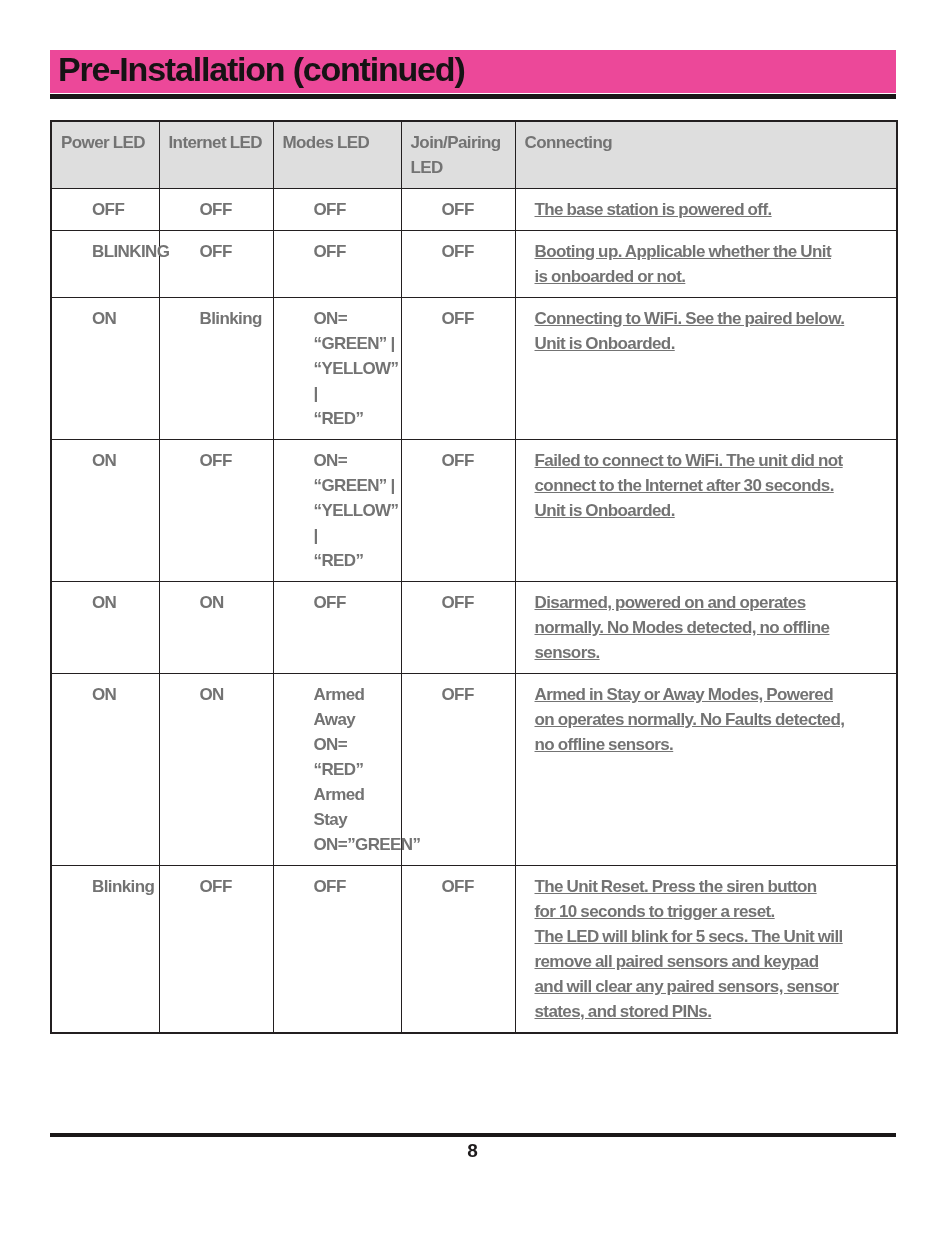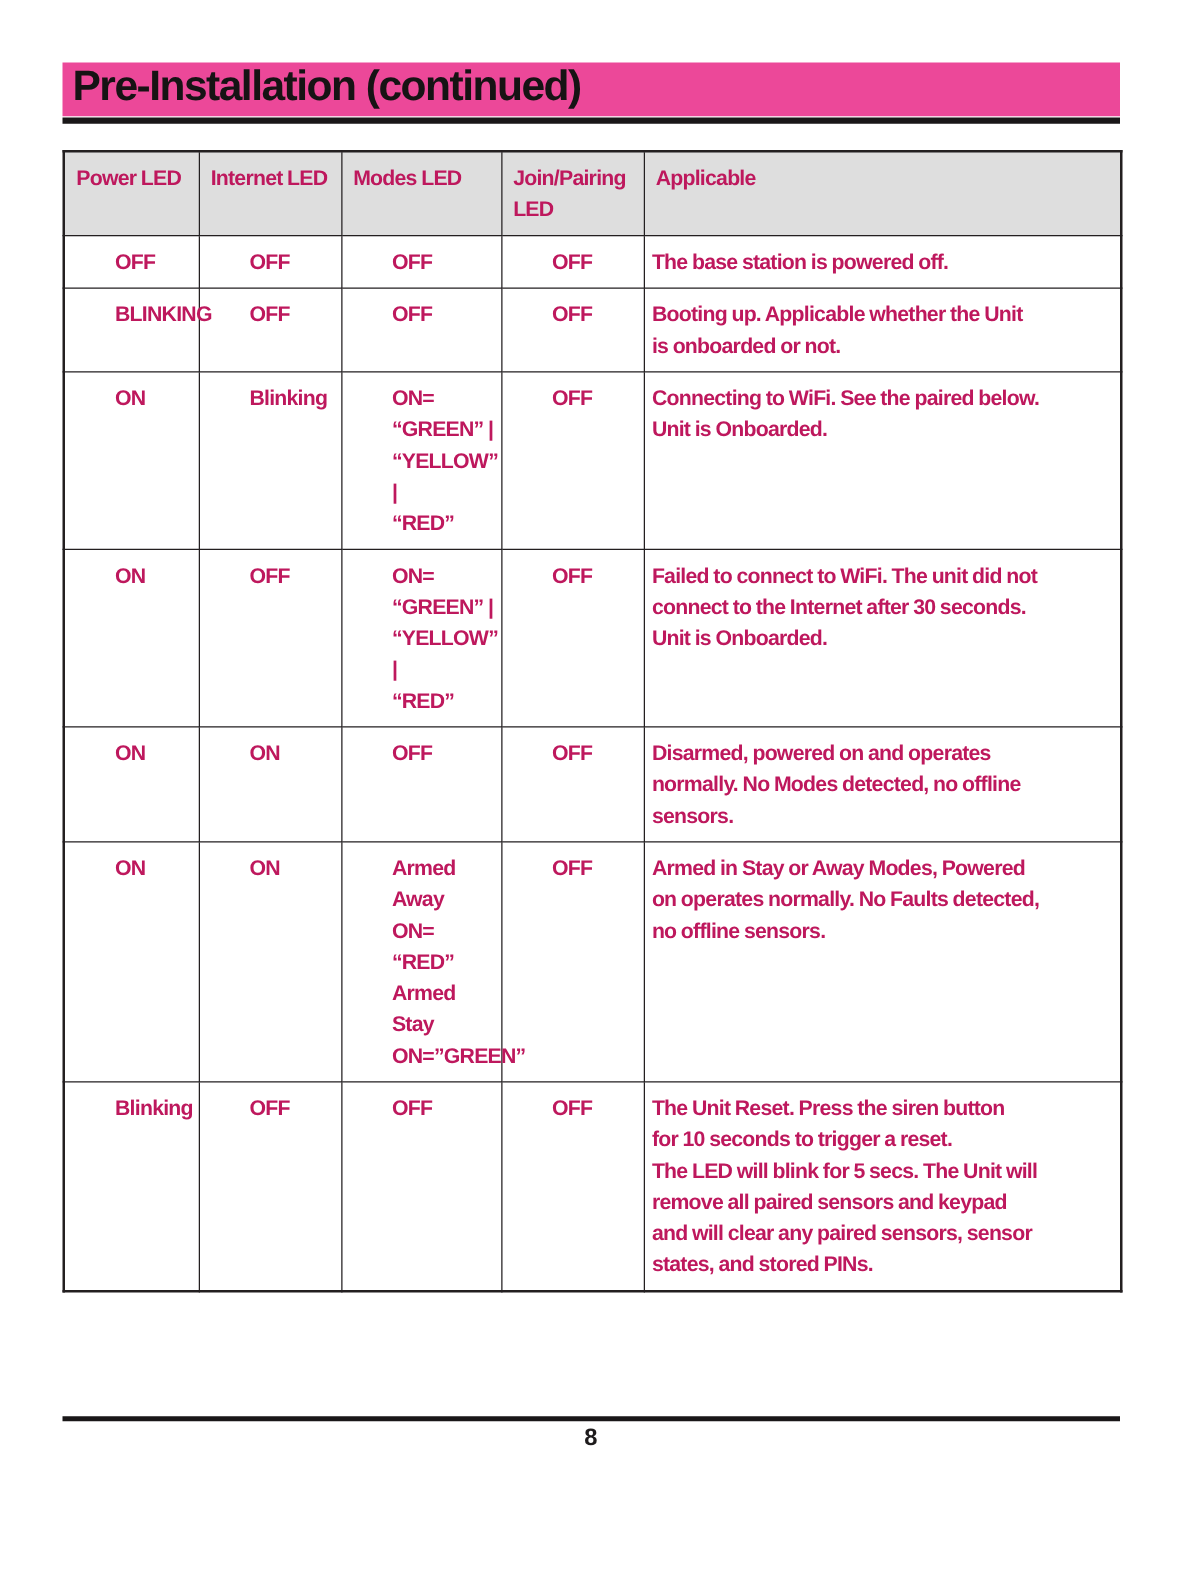--- a/index.html
+++ b/index.html
@@ -36,24 +36,24 @@
   }
   .led-table th, .led-table td {
     border: 1.5px solid #231f20;
     vertical-align: top;
     text-align: left;
     font-size: 17px; font-weight: 700;
     letter-spacing: -0.6px; word-spacing: -0.5px;
     line-height: 25px;
     padding: 8px 4px 8px 9px;
     white-space: pre-line;
-    color: #be185d;
+    color: #737373;
   }
   .led-table thead th { background: #dedede; }
-  .led-table td.desc { padding-left: 6px; }
+  .led-table td.desc { padding-left: 19px; text-decoration: underline; }
   .led-table tbody tr td { height: 42px; padding-left: 40px; }
 
   
   .footer-rule {
     position: absolute; left: 50px; top: 1133px;
     width: 846px; height: 4px; background: #1a1718;
   }
   .page-number {
     position: absolute; left: 0; top: 1140px; width: 945px;
     text-align: center; font-size: 19px; font-weight: 700;
@@ -79,21 +79,21 @@
       <col style="width:128px">
       <col style="width:114px">
       <col style="width:382px">
     </colgroup>
     <thead>
       <tr id="header-row">
           <th>Power LED</th>
           <th>Internet LED</th>
           <th>Modes LED</th>
           <th>Join/Pairing LED</th>
-          <th>Applicable</th>
+          <th>Connecting</th>
         </tr>
     </thead>
     <tbody id="table-body">
         <tr>
     <td>OFF</td>
     <td>OFF</td>
     <td>OFF</td>
     <td>OFF</td>
     <td class="desc">The base station is powered off.</td>
   </tr>

